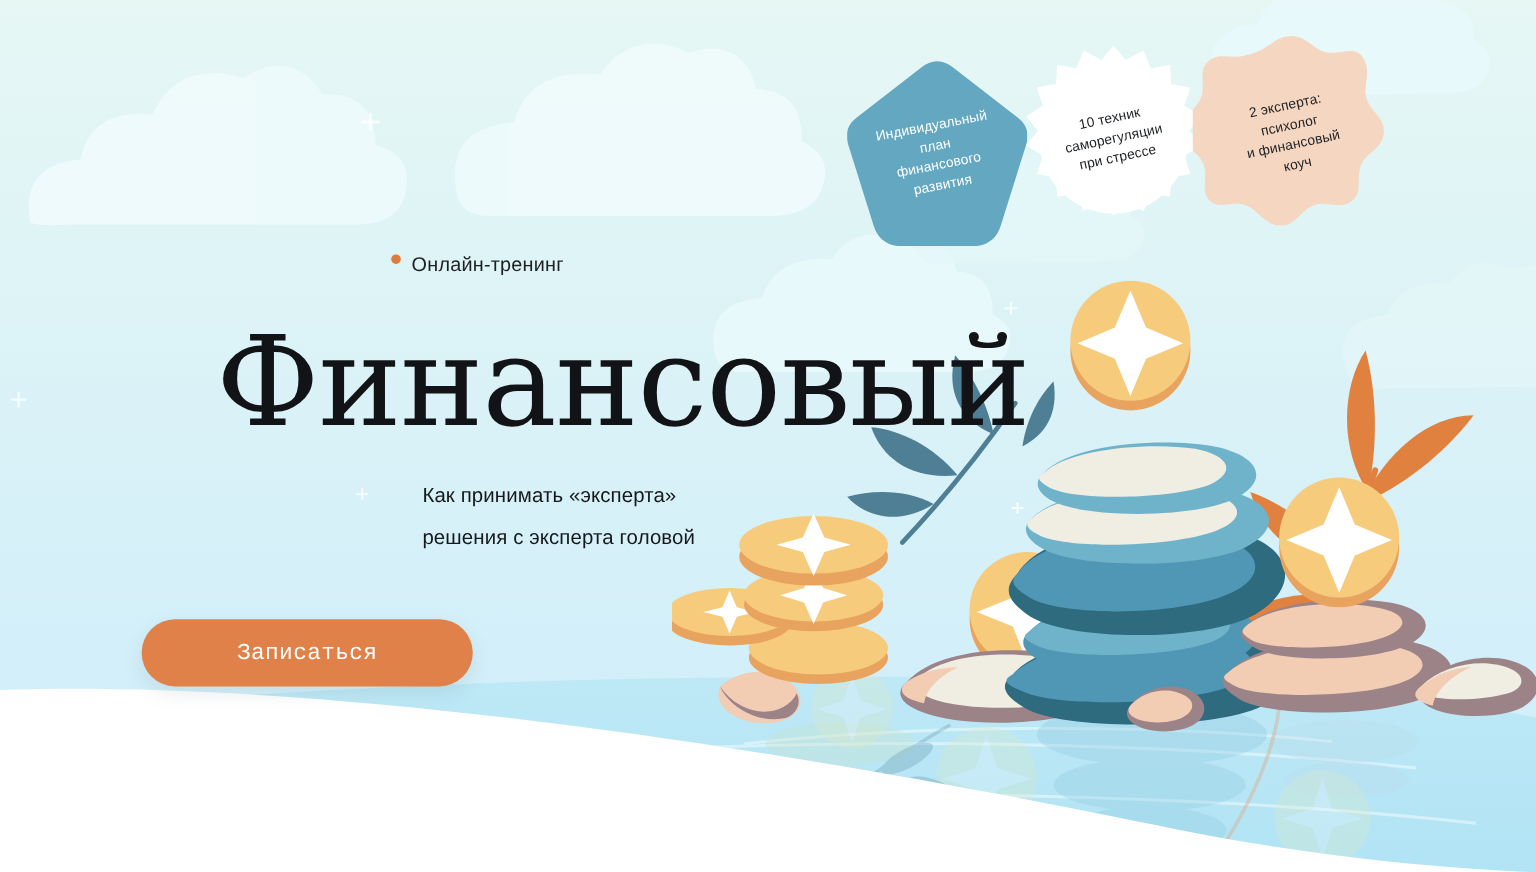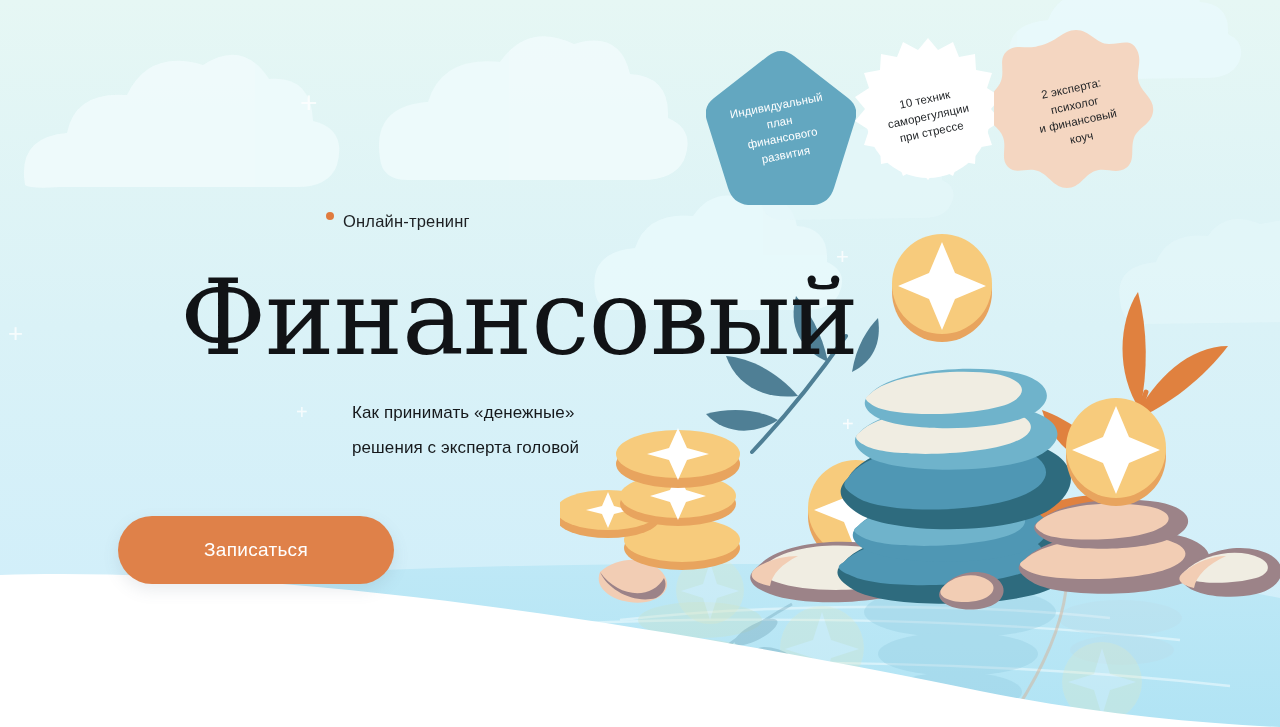--- a/index.html
+++ b/index.html
@@ -84,25 +84,25 @@
     position:absolute; left:352px; top:396px;
     font-size:17px;
     line-height:2.05;
     color:#16191c;
     letter-spacing:.1px;
   }
   .subtitle span { display:block; }
 
   .cta {
     position:absolute; left:118px; top:516px;
-    width:276px; height:68px;
+    width:276px; height:56px;
     border:none; border-radius:36px;
     background:#df8149;
     color:#ffffff;
-    font-family:Liberation Sans, sans-serif;
+    font-family:Liberation Mono, monospace;
     font-size:19px;
     letter-spacing:.3px;
     cursor:pointer;
     box-shadow:0 6px 16px rgba(90,110,120,.13);
   }
 
   
   .illus { position:absolute; left:560px; top:120px; width:720px; height:607px; }
   .illus svg { width:100%; height:100%; display:block; }
 
@@ -339,19 +339,19 @@
   <div class="eyebrow">
     <span class="dot"></span>
     <span>Онлайн-тренинг</span>
   </div>
 
   <h1 class="headline">
     <span class="l1">Финансовый</span>
   </h1>
 
   <div class="subtitle">
-    <span>Как принимать «денежные»</span>
+    <span>Как принимать «эксперта»</span>
     <span>решения с эксперта головой</span>
   </div>
 
   <button class="cta">Записаться</button>
 
 </div>
 
 </body></html>

